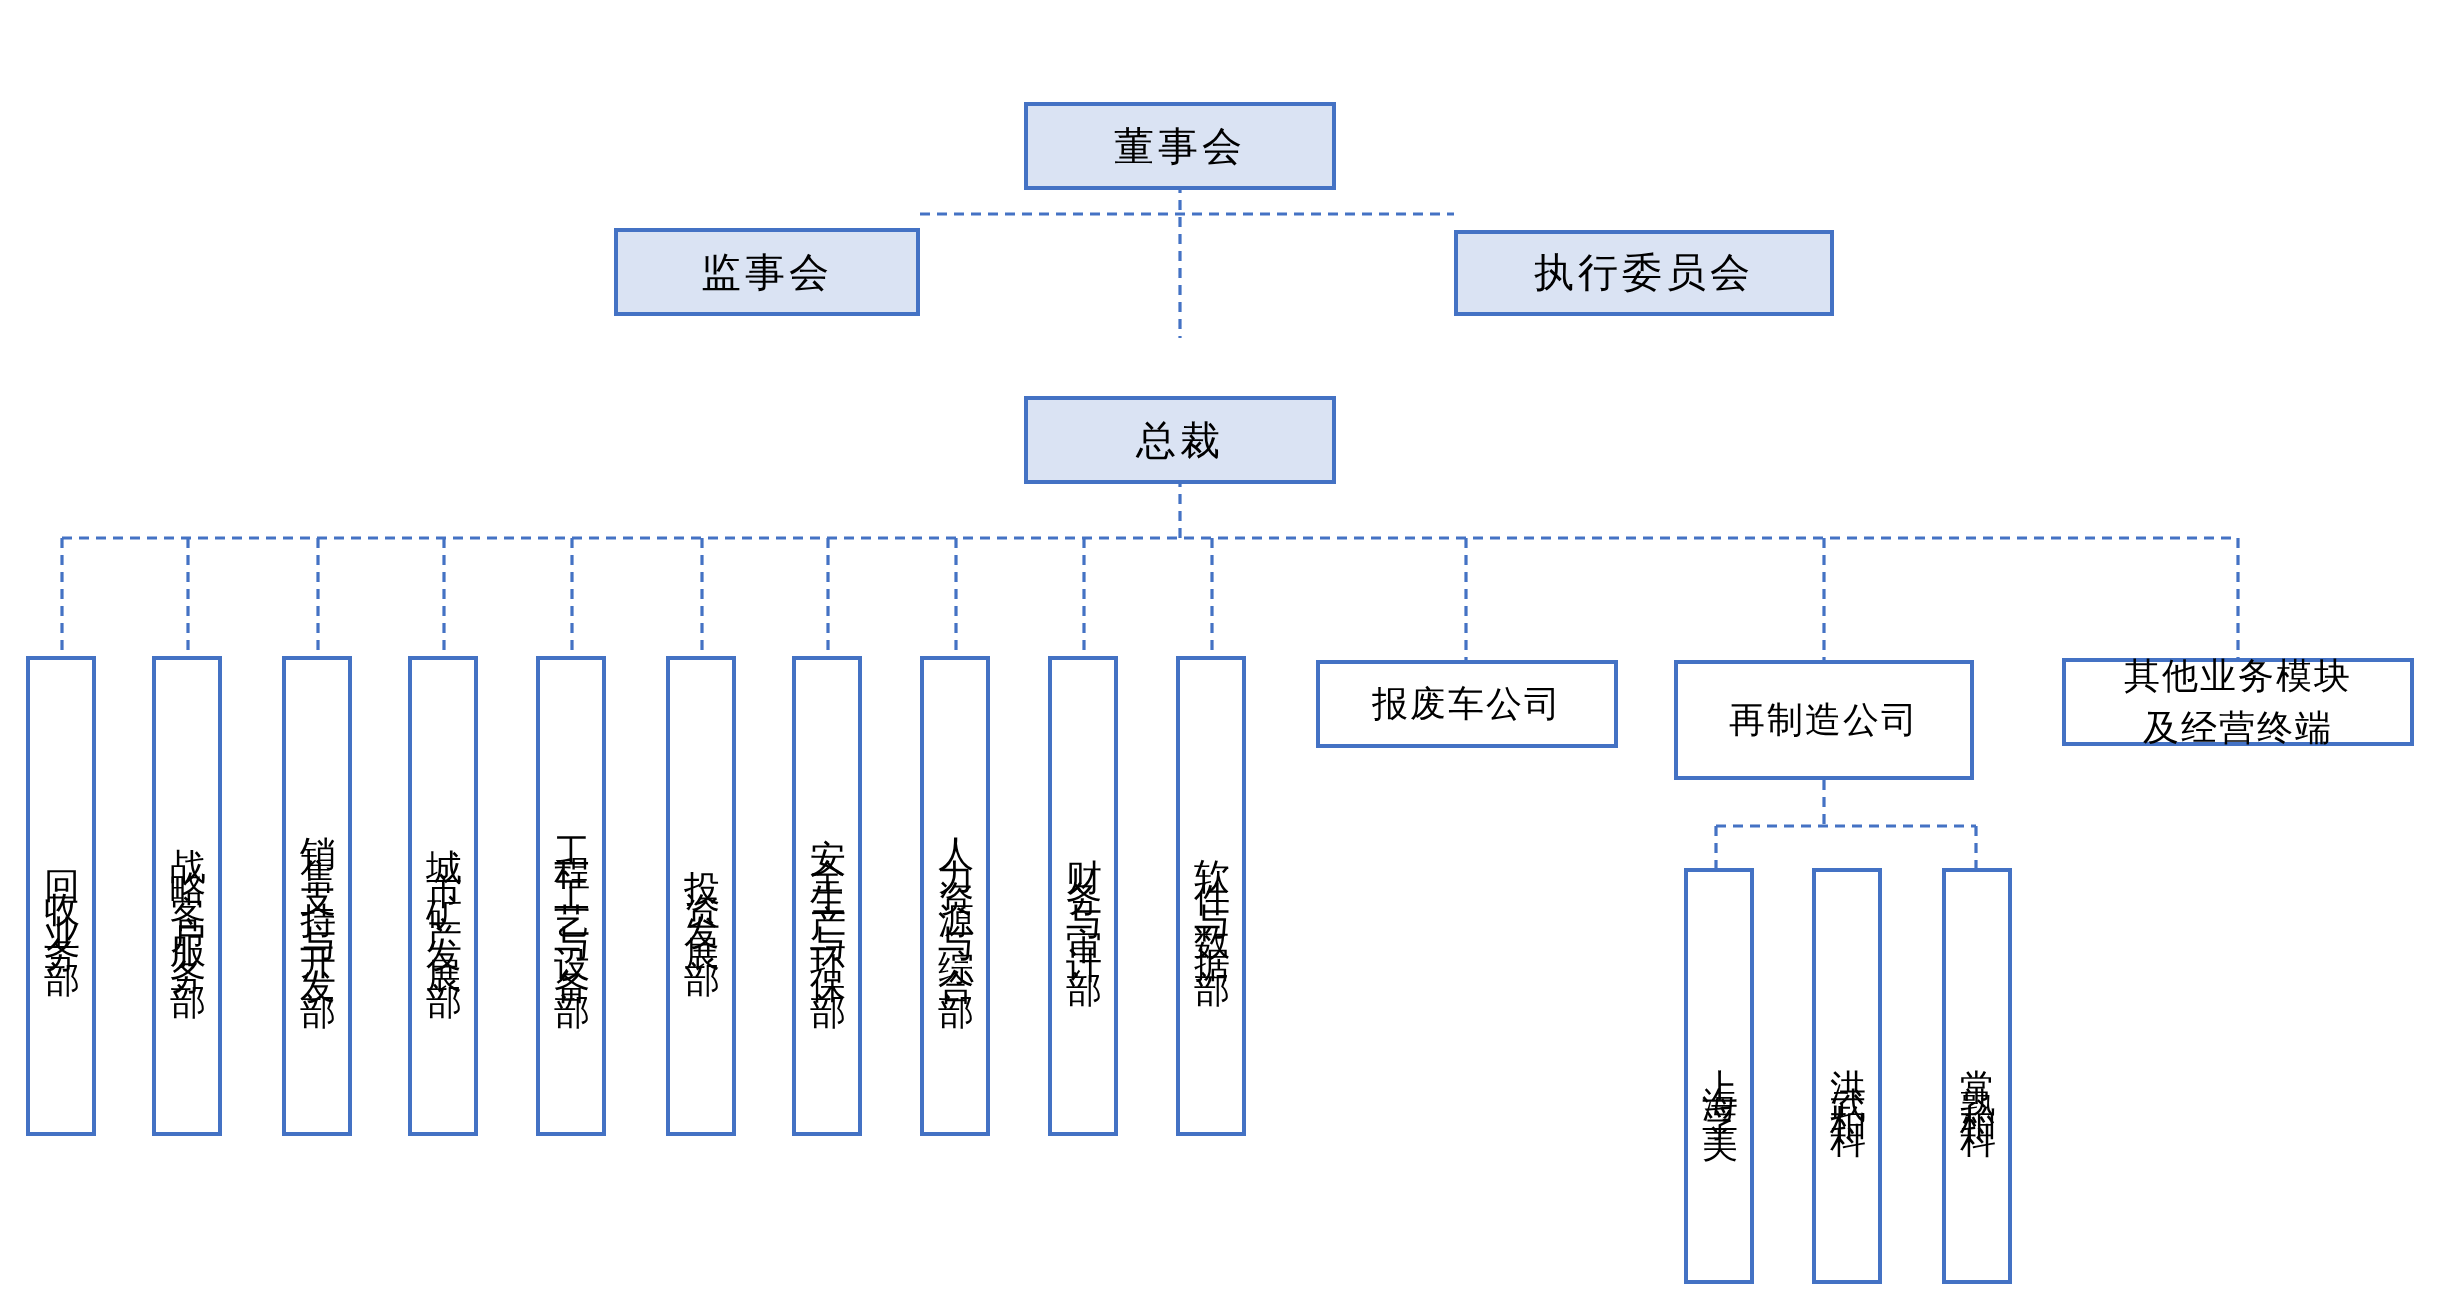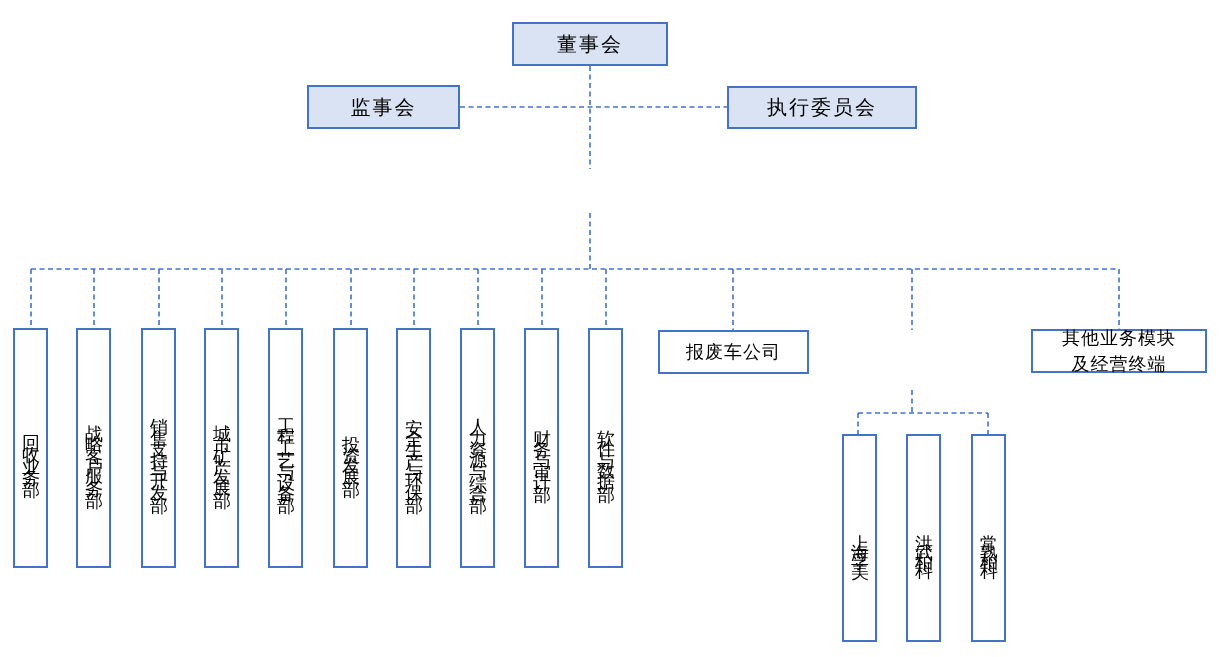--- a/index.html
+++ b/index.html
@@ -31,20 +31,21 @@
     align-items: center;
     justify-content: center;
     color: var(--text, #000000);
   }
   .hl {
     background: var(--highlight-fill, #DAE3F3);
   }
   .top-node {
     font-size: 20px;
     letter-spacing: 2px;
+    margin-top: 29px;
   }
   .co-node {
     font-size: 18px;
     text-align: center;
     white-space: pre-line;
     line-height: 1.45;
     letter-spacing: 1px;
   }
   .vnode {
     writing-mode: vertical-rl;
@@ -72,20 +73,21 @@
       <path d="M912 390 V413 M858 413 H988 M858 413 V434 M988 413 V434"></path>
     </g>
   </svg>
 
   <div class="node hl top-node" style="left:512px; top:22px; width:156px; height:44px;">董事会</div>
 
   <div class="node hl top-node" style="left:727px; top:86px; width:190px; height:43px;">执行委员会</div>
 
   <div class="node hl top-node" style="left:307px; top:85px; width:153px; height:44px;">监事会</div>
 
+  <div class="node hl top-node" style="left:512px; top:169px; width:156px; height:44px;">总裁</div>
 
   <div class="node vnode" style="left:13px;  top:328px; width:35px; height:240px;">回收业务部</div>
 
   <div class="node vnode" style="left:76px;  top:328px; width:35px; height:240px;">战略客户服务部</div>
 
   <div class="node vnode" style="left:141px; top:328px; width:35px; height:240px;">销售支持与开发部</div>
 
   <div class="node vnode" style="left:204px; top:328px; width:35px; height:240px;">城市矿产发展部</div>
 
   <div class="node vnode" style="left:268px; top:328px; width:35px; height:240px;">工程工艺与设备部</div>
@@ -95,20 +97,21 @@
   <div class="node vnode" style="left:396px; top:328px; width:35px; height:240px;">安全生产与环保部</div>
 
   <div class="node vnode" style="left:460px; top:328px; width:35px; height:240px;">人力资源与综合部</div>
 
   <div class="node vnode" style="left:524px; top:328px; width:35px; height:240px;">财务与审计部</div>
 
   <div class="node vnode" style="left:588px; top:328px; width:35px; height:240px;">软件与数据部</div>
 
   <div class="node co-node" style="left:658px; top:330px; width:151px; height:44px;">报废车公司</div>
 
+  <div class="node co-node" style="left:837px; top:330px; width:150px; height:60px;">再制造公司</div>
 
   <div class="node co-node" style="left:1031px; top:329px; width:176px; height:44px;">其他业务模块
 及经营终端</div>
 
   <div class="node vnode vnode-sub" style="left:842px; top:434px; width:35px; height:208px;">上海孚美</div>
 
   <div class="node vnode vnode-sub" style="left:906px; top:434px; width:35px; height:208px;">洪武柏科</div>
 
   <div class="node vnode vnode-sub" style="left:971px; top:434px; width:35px; height:208px;">常熟柏科</div>
 

